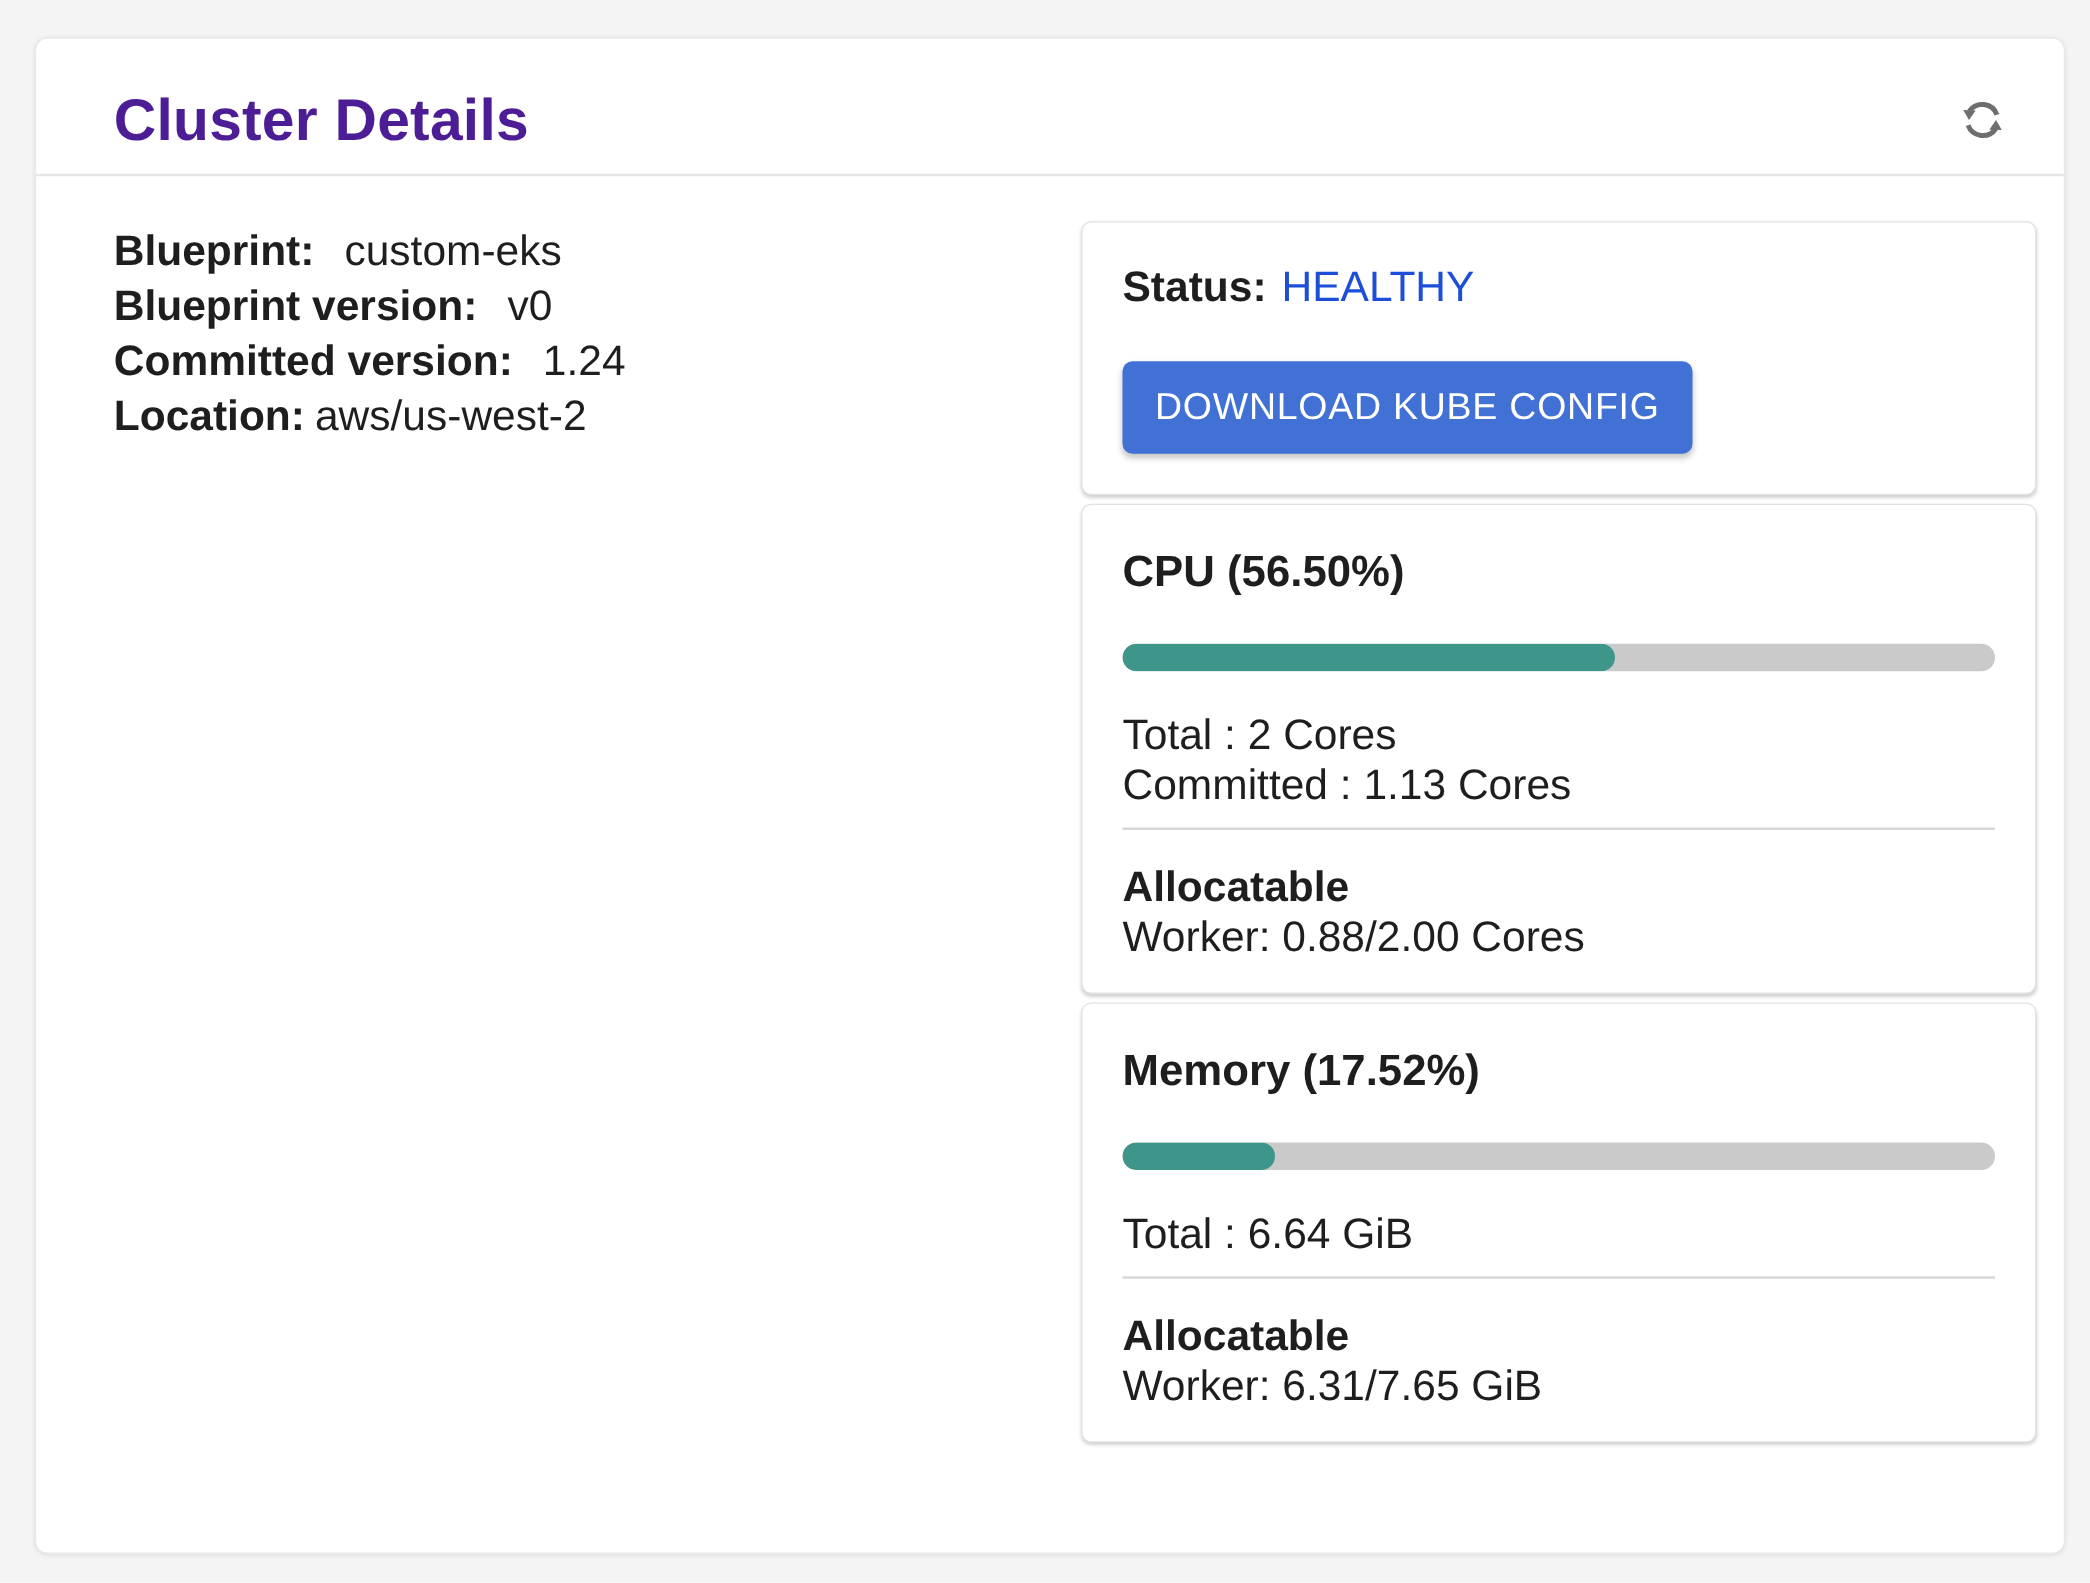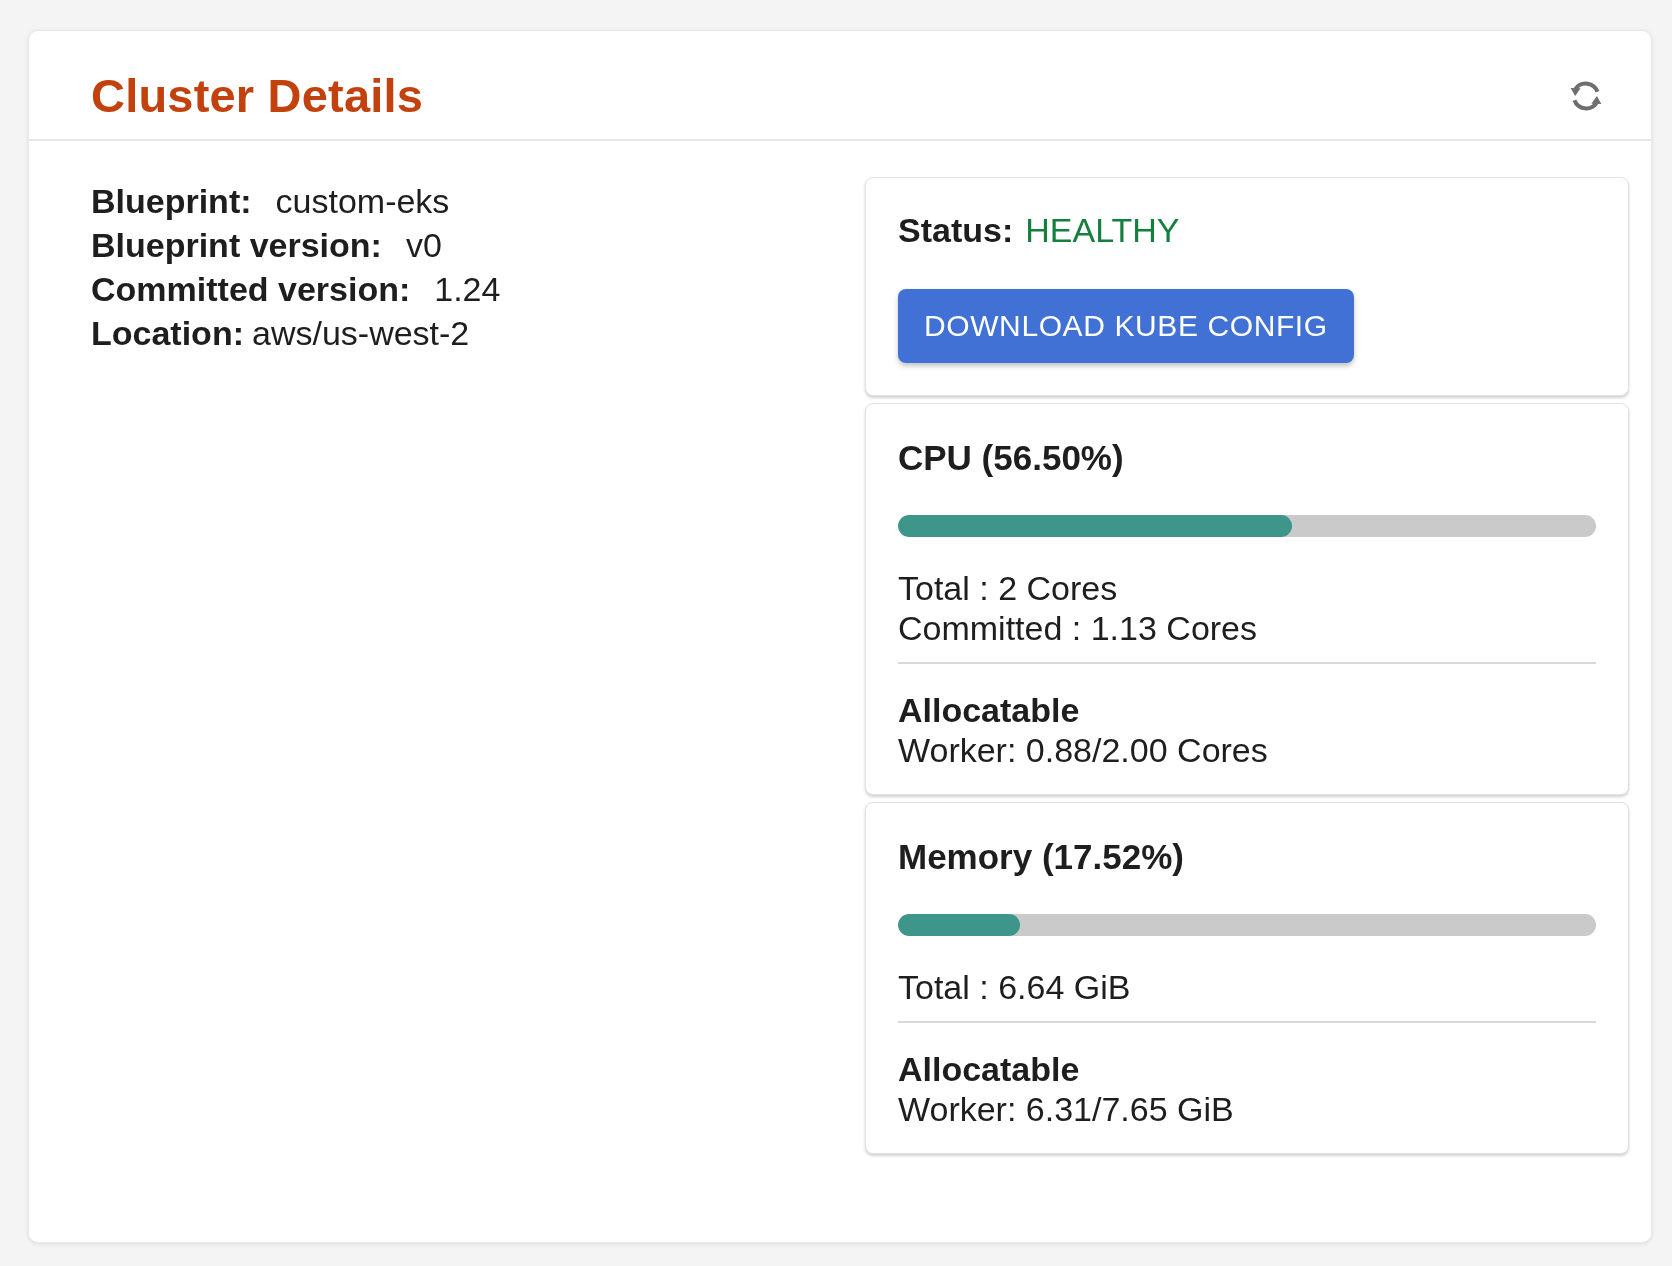--- a/index.html
+++ b/index.html
@@ -28,21 +28,21 @@
     align-items: center;
     justify-content: space-between;
     padding: 38px 40px 16px 62px;
     border-bottom: 2px solid #e5e5e5;
   }
   .page-title {
     margin: 0;
     font-size: 47px;
     line-height: 54px;
     font-weight: 700;
-    color: #c2410c;
+    color: #4c1d95;
     letter-spacing: 0.2px;
   }
   .refresh-btn {
     background: none;
     border: none;
     padding: 2px;
     cursor: pointer;
     line-height: 0;
   }
 
@@ -147,21 +147,21 @@
       </div>
       <div class="detail-row">
         <span class="detail-label">Location:</span><span class="detail-value">aws/us-west-2</span>
       </div>
     </div>
 
     <div class="cards-col">
 
       <div class="panel status-panel">
         <div class="status-line">
-          <span class="status-label">Status:</span><span class="status-value" style="color: #15803d;">HEALTHY</span>
+          <span class="status-label">Status:</span><span class="status-value" style="color: #1d4ed8;">HEALTHY</span>
         </div>
         <button class="download-btn" style="background: rgb(65, 113, 213); margin-top: 39px;">DOWNLOAD KUBE CONFIG</button>
       </div>
 
       <div class="panel resource-panel">
         <div class="res-title">CPU (56.50%)</div>
         <div class="bar-track" style="background: rgb(202, 202, 202);">
           <div class="bar-fill" style="width: 56.5%; background: rgb(62, 150, 139);"></div>
         </div>
         <div class="res-line res-total">Total : 2 Cores</div>

